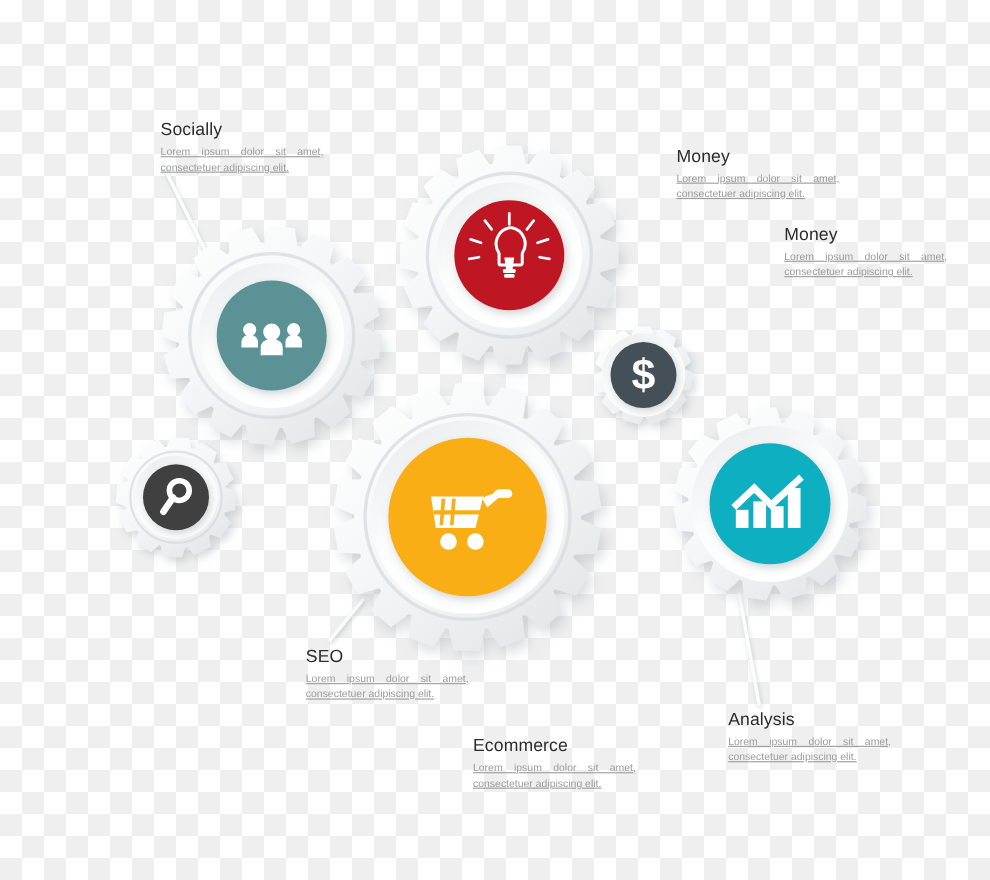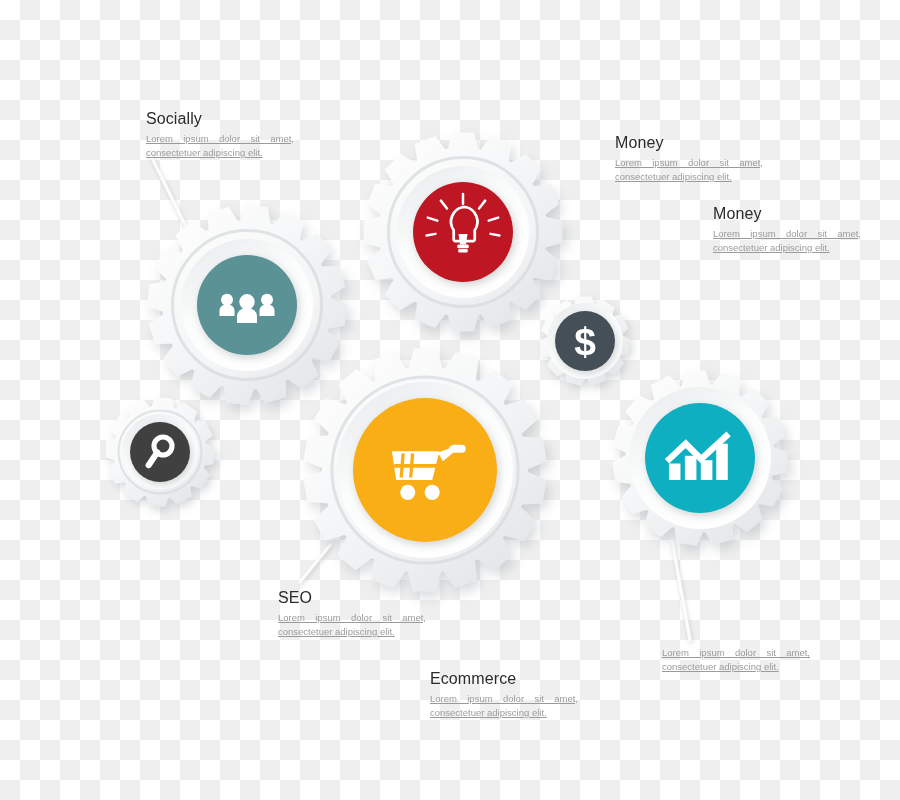--- a/index.html
+++ b/index.html
@@ -223,16 +223,17 @@
     <p class="title">SEO</p>
     <p class="body">Lorem ipsum dolor sit amet, consectetuer adipiscing elit.</p>
   </div>
 
   <div class="label" id="label-4" style="left: 430px; top: 670px;">
     <p class="title">Ecommerce</p>
     <p class="body">Lorem ipsum dolor sit amet, consectetuer adipiscing elit.</p>
   </div>
 
   <div class="label" id="label-5" style="left: 662px; top: 646px;">
+    <p class="title">Analysis</p>
     <p class="body">Lorem ipsum dolor sit amet, consectetuer adipiscing elit.</p>
   </div>
 
 </div>
 
 </body></html>

